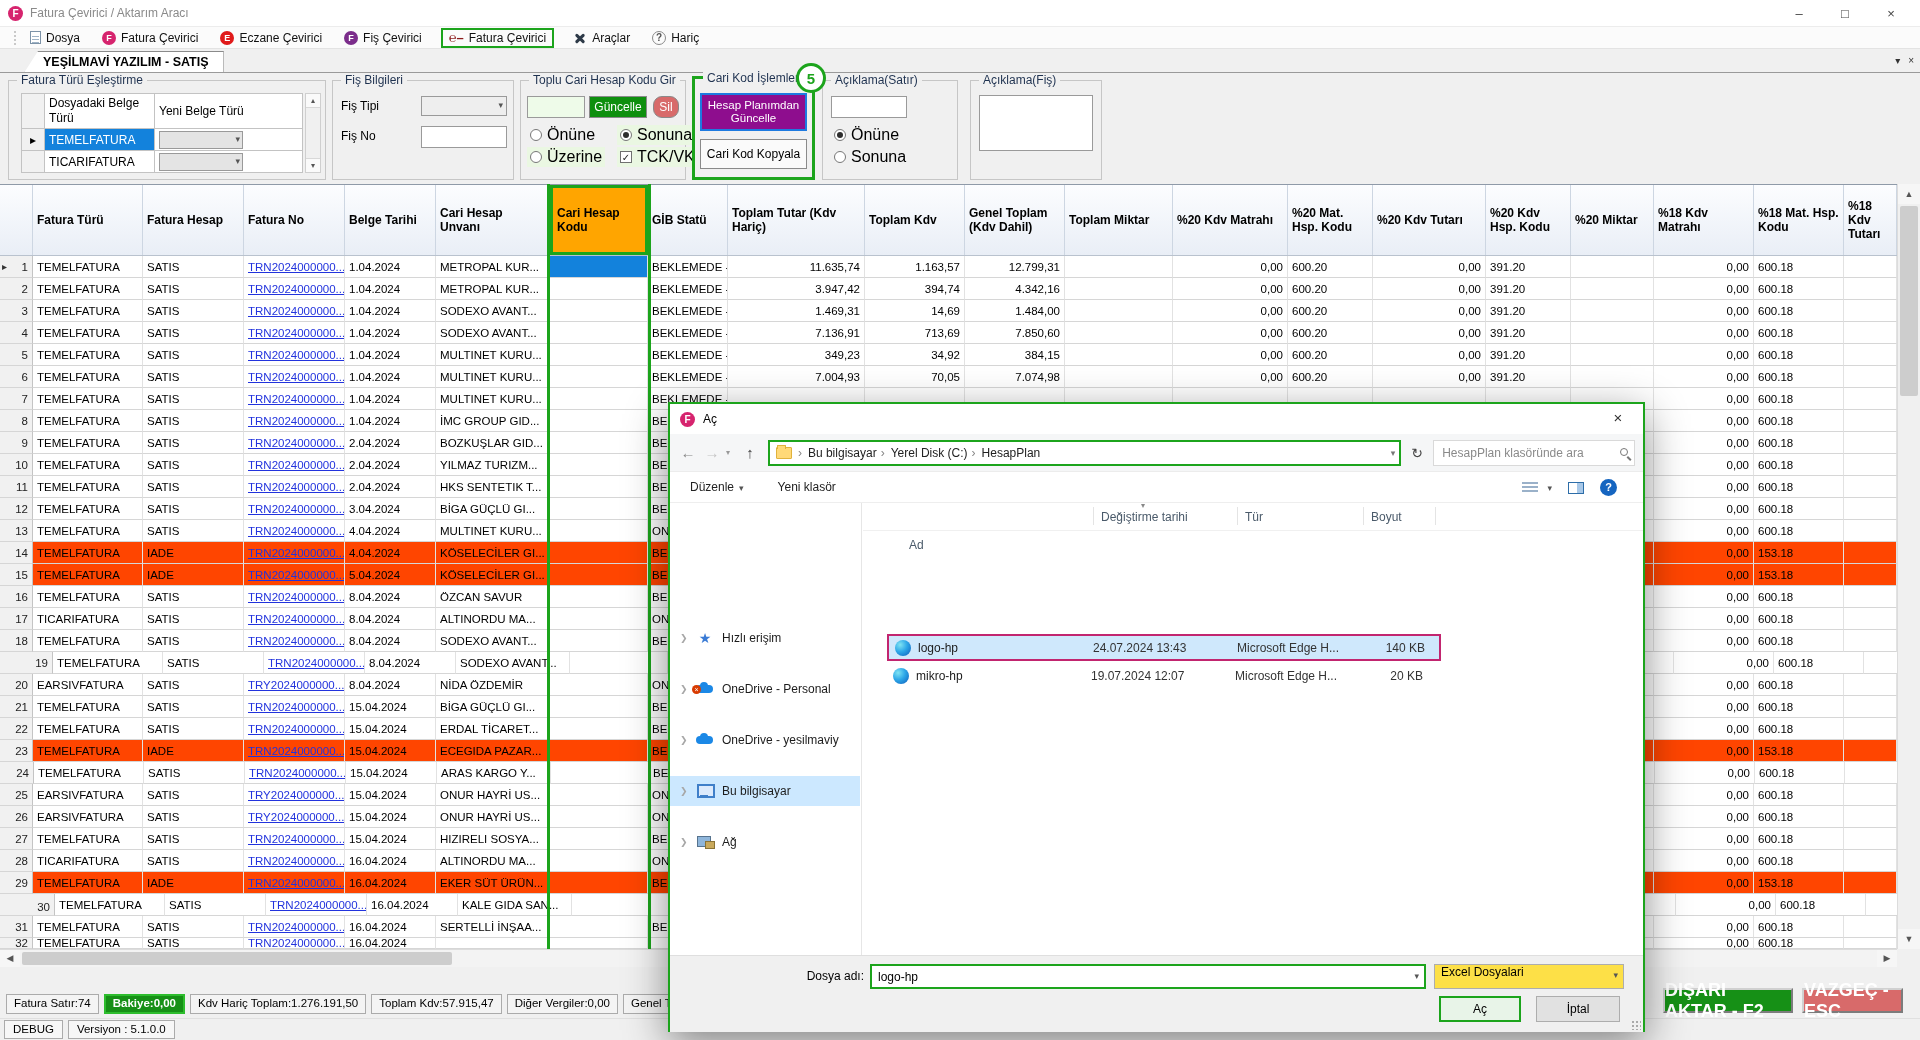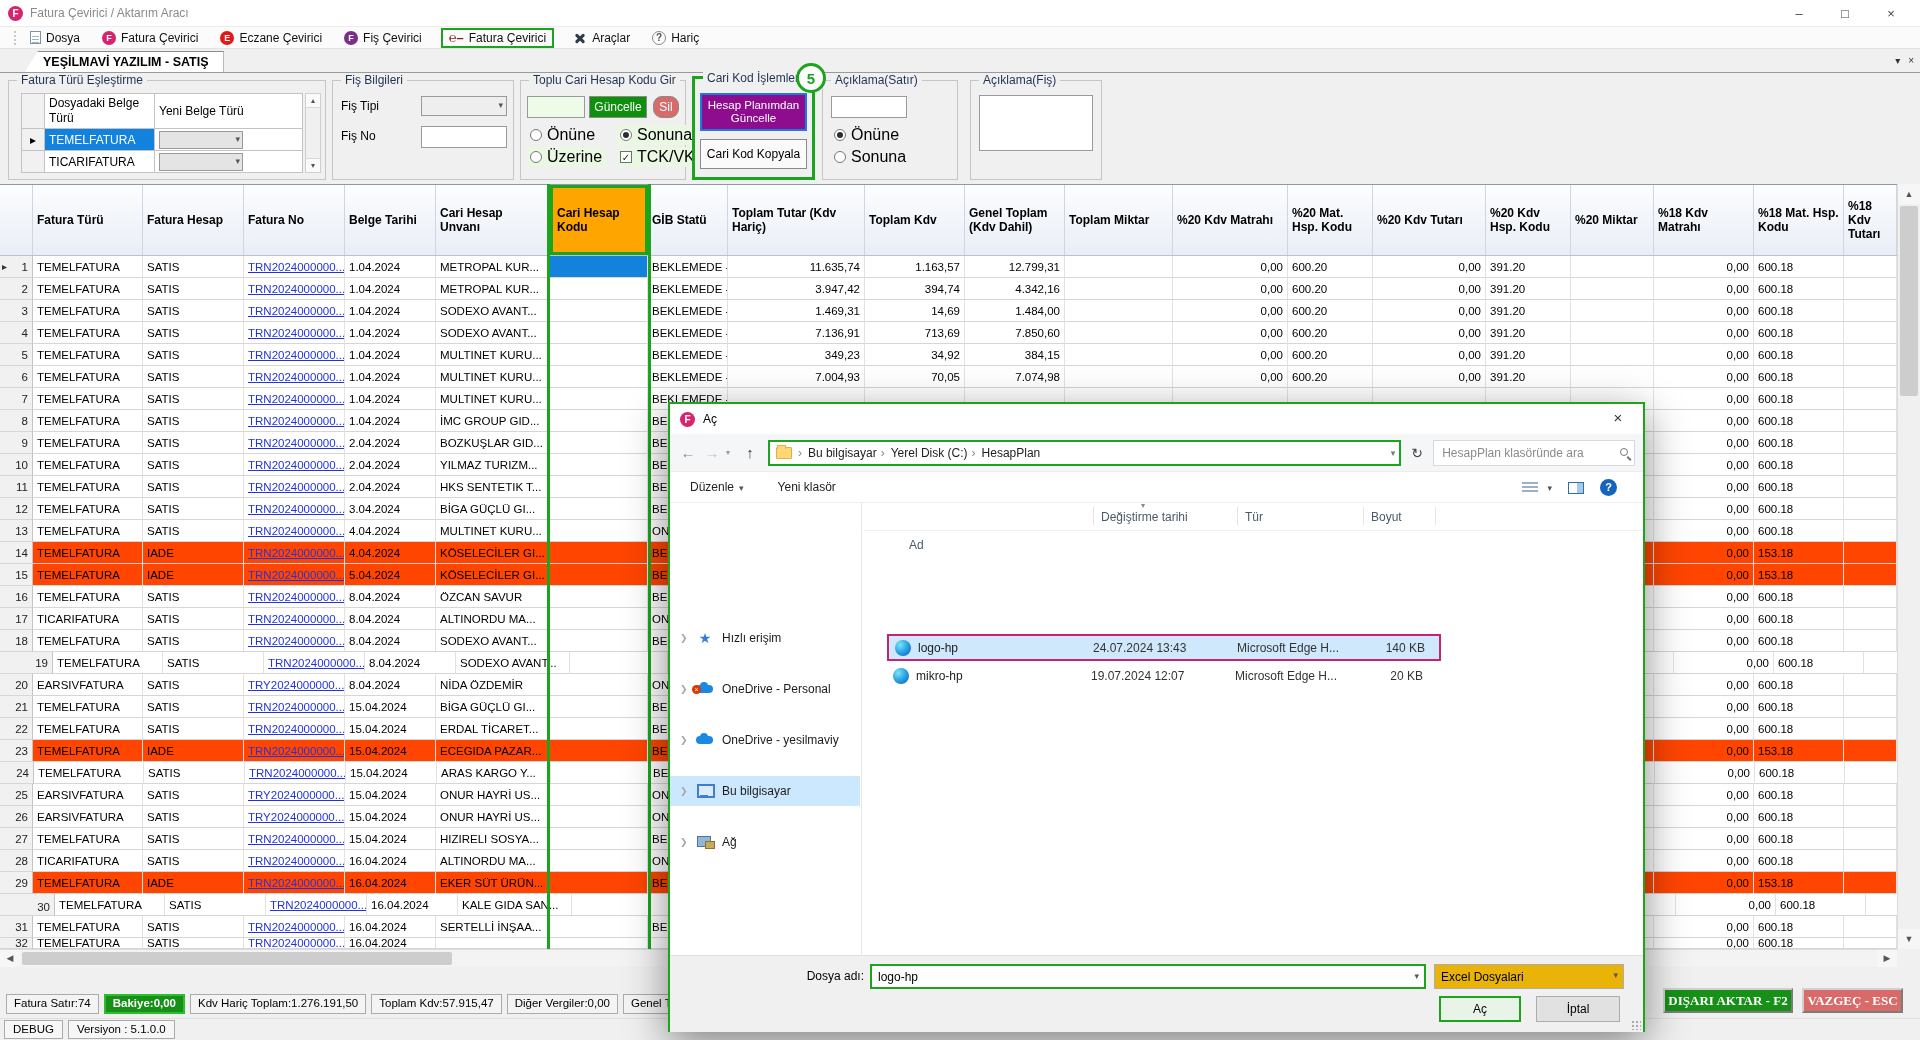--- a/index.html
+++ b/index.html
@@ -98,21 +98,21 @@
   .hscroll { position:absolute; left:0; top:949px; width:1897px; height:18px; background:#f3f3f3; border-top:1px solid #dcdcdc; font-size:9px; color:#555;}
   .hscroll .sa { position:absolute; top:0; width:20px; height:100%; text-align:center; line-height:17px; background:#f6f6f6;}
   .hscroll .thumb { position:absolute; left:22px; top:2px; width:430px; height:13px; background:#cdcdcd; border-radius:2px;}
 
   
   .statusbar { position:absolute; left:0; top:992px; width:1920px; height:24px; display:flex; gap:5px; padding:2px 0 0 6px;}
   .sseg { border:1px solid #ababab; background:#f4f4f4; padding:2px 7px; font-size:11.5px; white-space:nowrap; height:20px;}
   .sseg.green { background:var(--bakiye); border:2px solid #2dbd2d; color:#fff; font-weight:bold; padding:1px 7px;}
   .debugbar { position:absolute; left:0; top:1018px; width:1920px; height:22px; display:flex; gap:5px; padding:1px 0 0 4px; background:#f0f0f0; border-top:1px solid #e0e0e0;}
   .dseg { border:1px solid #ababab; background:#f7f7f7; padding:2px 8px; font-size:11.5px; height:19px;}
-  .actionbtn { position:absolute; top:988px; height:25px; display:flex; align-items:center; justify-content:center; font-weight:bold; font-size:13px; color:#fff; border:2px outset #d0d0d0; z-index:20;font-family:Liberation Serif, serif;}
+  .actionbtn { position:absolute; top:988px; height:25px; display:flex; align-items:center; justify-content:center; font-weight:bold; font-size:18px; color:#fff; border:2px outset #d0d0d0; z-index:20;}
   .actionbtn.export { left:1663px; width:130px; background:var(--export);}
   .actionbtn.cancel { left:1802px; width:101px; background:var(--redbtn);}
 
   
   .dialog { position:absolute; left:668px; top:402px; width:977px; height:630px; background:#fff; border:2px solid var(--accent); box-shadow:0 12px 40px rgba(0,0,0,.45); z-index:100; font-size:12px;}
   .dtitle { height:30px; display:flex; align-items:center; padding-left:10px; background:#fff;}
   .dtitle .app-ic { margin-right:8px;}
   .dclose { position:absolute; right:6px; top:2px; width:38px; height:24px; text-align:center; line-height:24px; font-size:15px; color:#333;}
   .dnav { position:absolute; left:0; top:30px; width:100%; height:38px; background:#f5f6f7; display:flex; align-items:center; padding:0 8px; gap:4px; border-bottom:1px solid #ececec;}
   .navarr { color:#888; font-size:15px; width:20px; text-align:center;}
@@ -160,21 +160,21 @@
   .frow .edge-ic { width:16px; height:16px; border-radius:50%; background:radial-gradient(circle at 32% 30%,#7fe3f2,#2da7e8 45%,#0f62be 95%); margin:0 7px 0 6px; flex:none;}
   .frow .fname { width:175px;}
   .frow .fdate { width:144px; color:#333;}
   .frow .ftype { width:126px; color:#333;}
   .frow .fsize { width:62px; text-align:right; color:#333;}
   .frow.sel { background:#cfe8fc; border:2px solid var(--pink);}
   .dbottom { position:absolute; left:0; top:551px; width:100%; height:77px; background:#f0f0f0; border-top:1px solid #dfdfdf;}
   .fnlabel { position:absolute; left:80px; top:13px; width:114px; text-align:right;}
   .fncombo { position:absolute; left:200px; top:8px; width:556px; height:25px; background:#fff; border:2px solid var(--accent); display:flex; align-items:center; padding:0 6px;}
   .fncombo .arr { position:absolute; right:5px; top:5px; font-size:9px; color:#555;}
-  .ftcombo { position:absolute; left:764px; top:8px; width:190px; height:25px; background:#eab308; border:1px solid #adadad; display:flex; align-items:center; padding:0 6px;}
+  .ftcombo { position:absolute; left:764px; top:8px; width:190px; height:25px; background:#fde047; border:1px solid #adadad; display:flex; padding:0 6px;}
   .ftcombo .arr { position:absolute; right:5px; top:5px; font-size:9px; color:#555;}
   .dbtn { position:absolute; top:40px; height:26px; display:flex; align-items:center; justify-content:center; background:#e1e1e1; border:1px solid #adadad;}
   .dbtn.open { left:769px; width:82px; border:2px solid var(--accent); background:#e8f4e8;}
   .dbtn.cancel2 { left:866px; width:84px;}
   .gripdots { position:absolute; right:2px; bottom:2px; width:10px; height:10px; background:radial-gradient(circle,#aaa 1px,transparent 1.2px); background-size:4px 4px;}
 </style>
 </head>
 <body>
 
 <div id="app">

